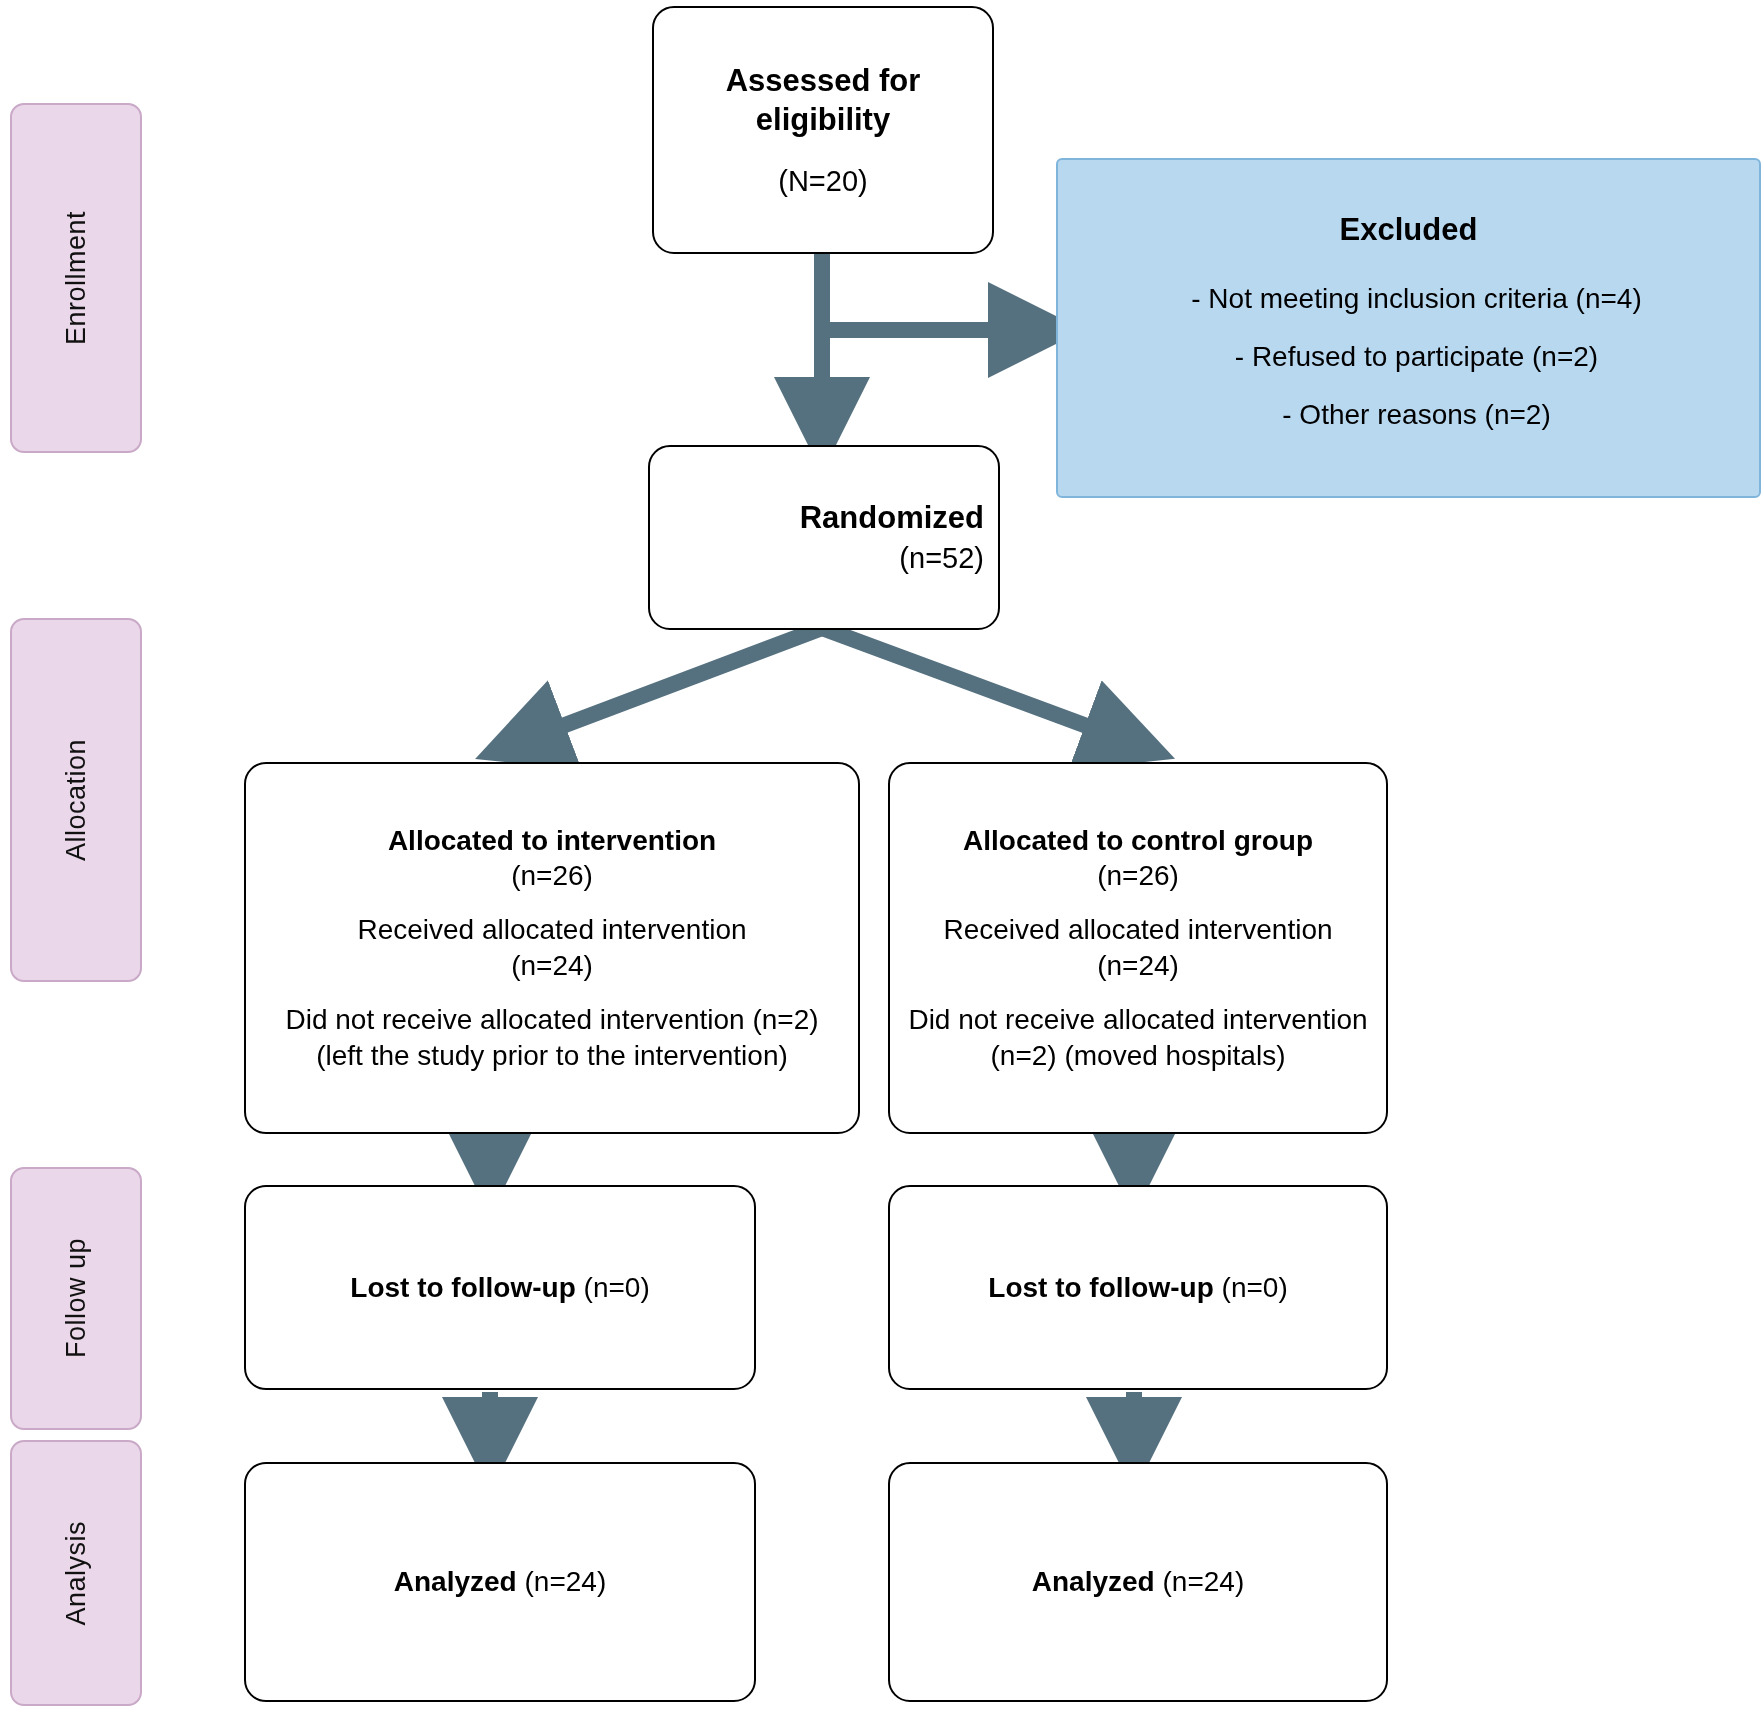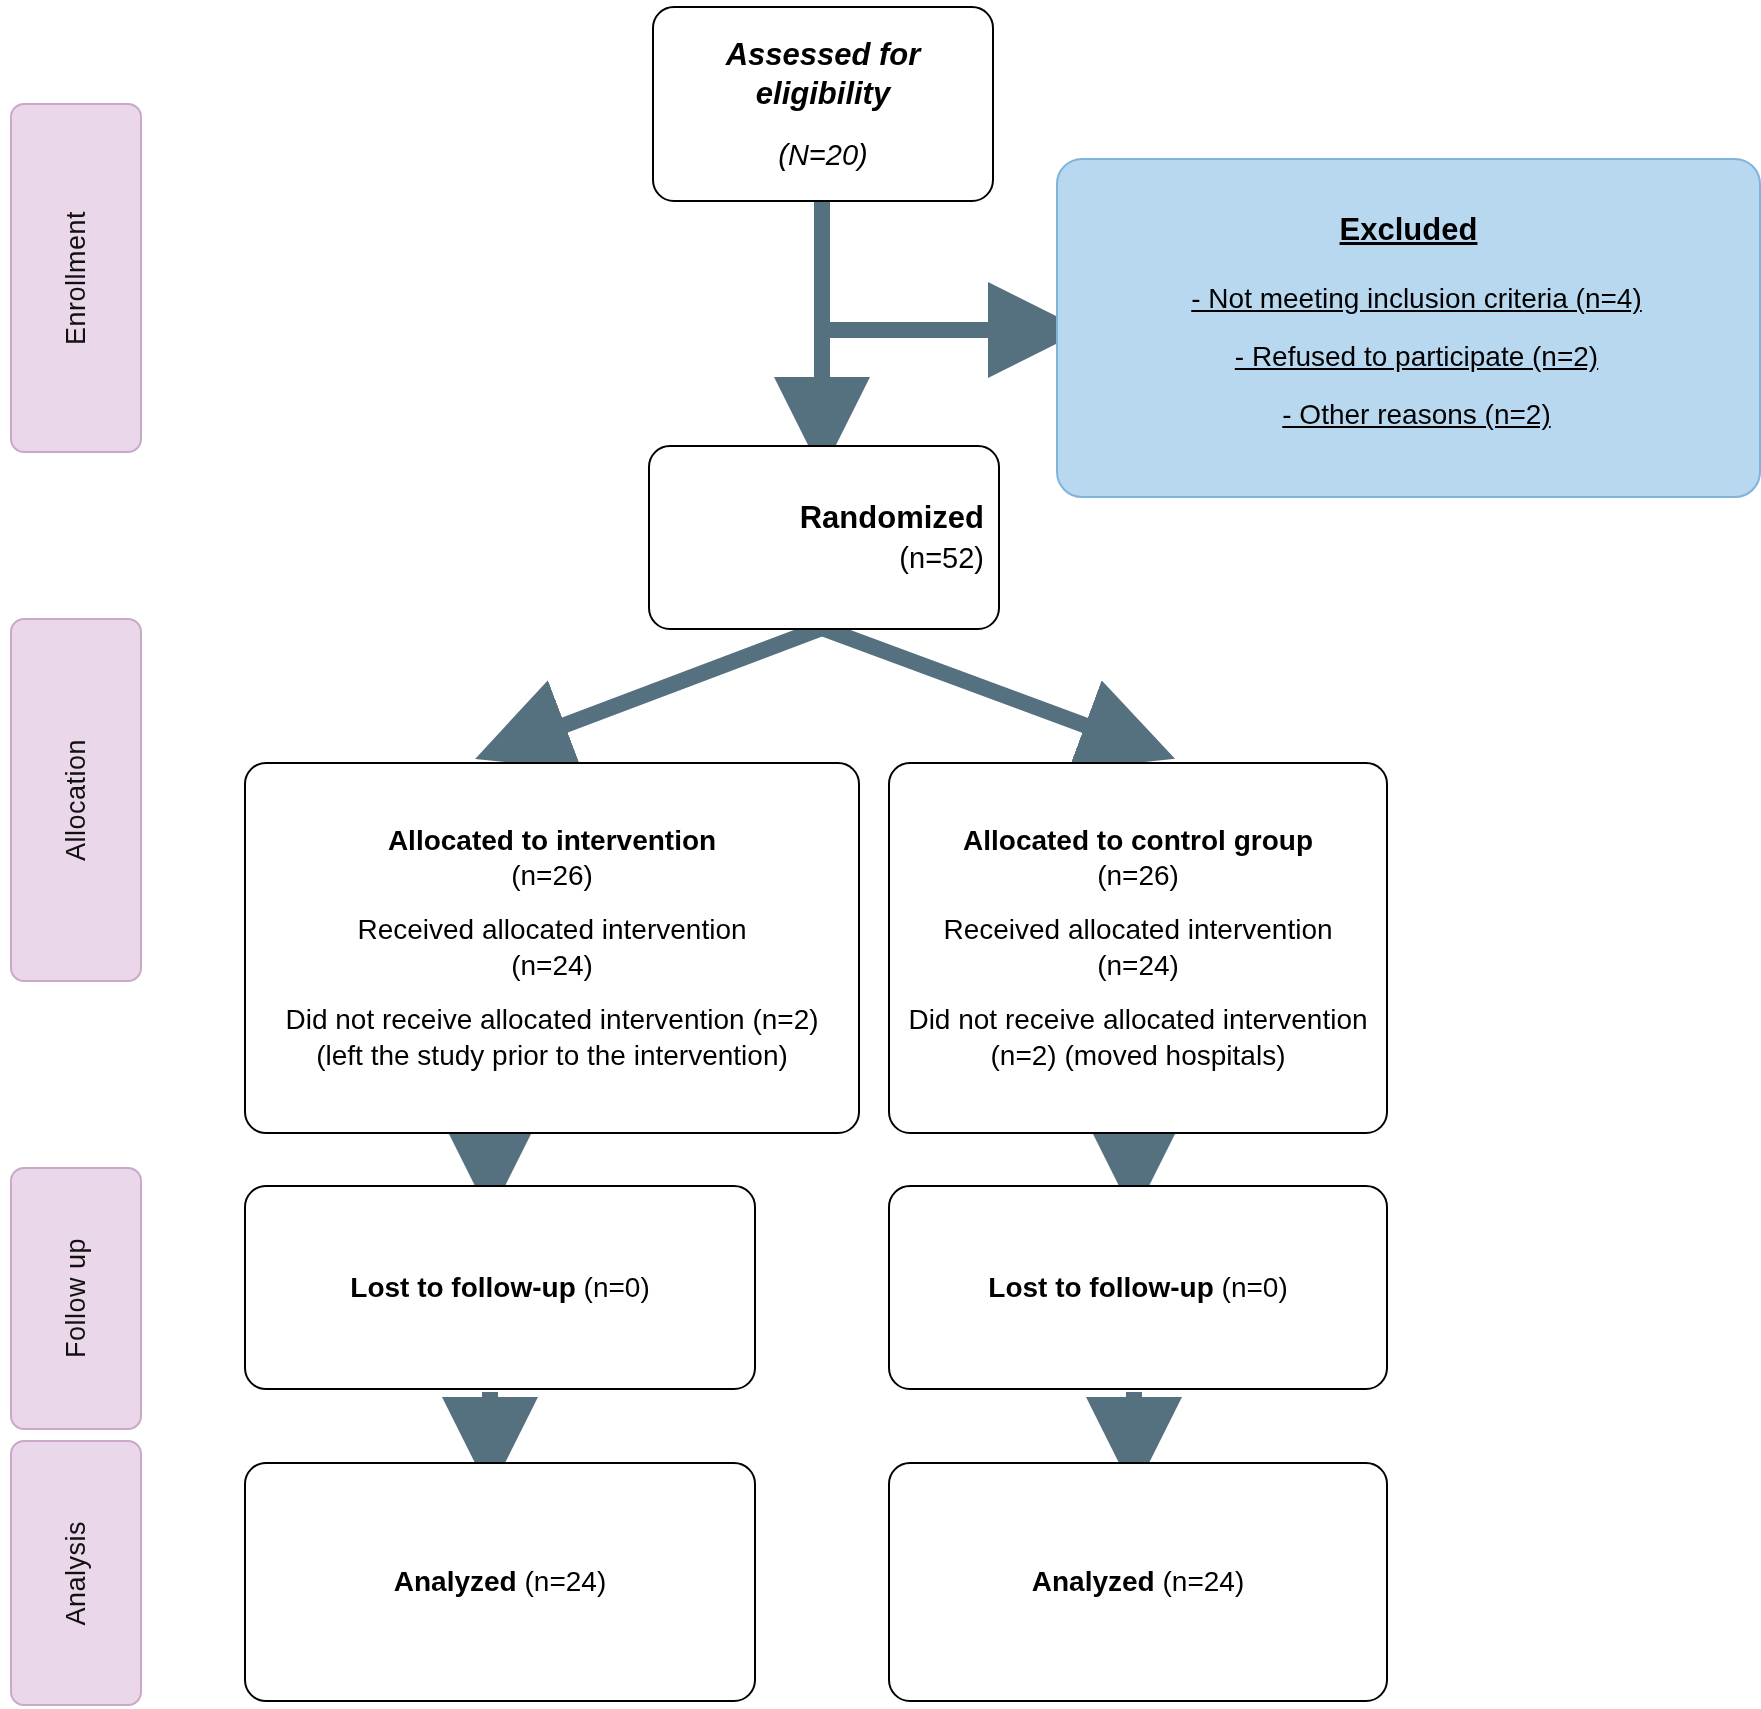--- a/index.html
+++ b/index.html
@@ -64,39 +64,38 @@
     font-weight: bold;
   }
   .node .gap {
     height: 18px;
   }
   .excluded {
     position: absolute;
     box-sizing: border-box;
     background: #b8d8f0;
     border: 2px solid #7fb4db;
-    border-radius: 26px;
+    border-radius: 6px;
     padding: 20px 30px;
     display: flex;
     flex-direction: column;
     justify-content: center;
-    text-decoration: underline;
   }
   .excluded .title {
     font-size: 31px;
     font-weight: bold;
     text-align: center;
     margin-bottom: 22px;
   }
   .excluded .item {
     font-size: 28px;
     margin: 13px 0 13px 16px;
     text-align: center;
   }
-  #n-assessed { left: 652px; top: 6px; width: 342px; height: 196px; font-style: italic; }
+  #n-assessed { left: 652px; top: 6px; width: 342px; height: 248px; }
   #n-assessed .title { font-size: 31px; font-weight: bold; line-height: 1.25; }
   #n-assessed .sub { font-size: 29px; margin-top: 26px; }
   #x-excluded { left: 1056px; top: 158px; width: 705px; height: 340px; }
   #n-random { left: 648px; top: 445px; width: 352px; height: 185px; align-items: flex-end; }
   #n-random .t1 { font-size: 31px; font-weight: bold; }
   #n-random .t2 { font-size: 29px; margin-top: 6px; }
   #n-alloc-left { left: 244px; top: 762px; width: 616px; height: 372px; }
   #n-alloc-right { left: 888px; top: 762px; width: 500px; height: 372px; }
   #n-follow-left { left: 244px; top: 1185px; width: 512px; height: 205px; }
   #n-follow-right { left: 888px; top: 1185px; width: 500px; height: 205px; }

